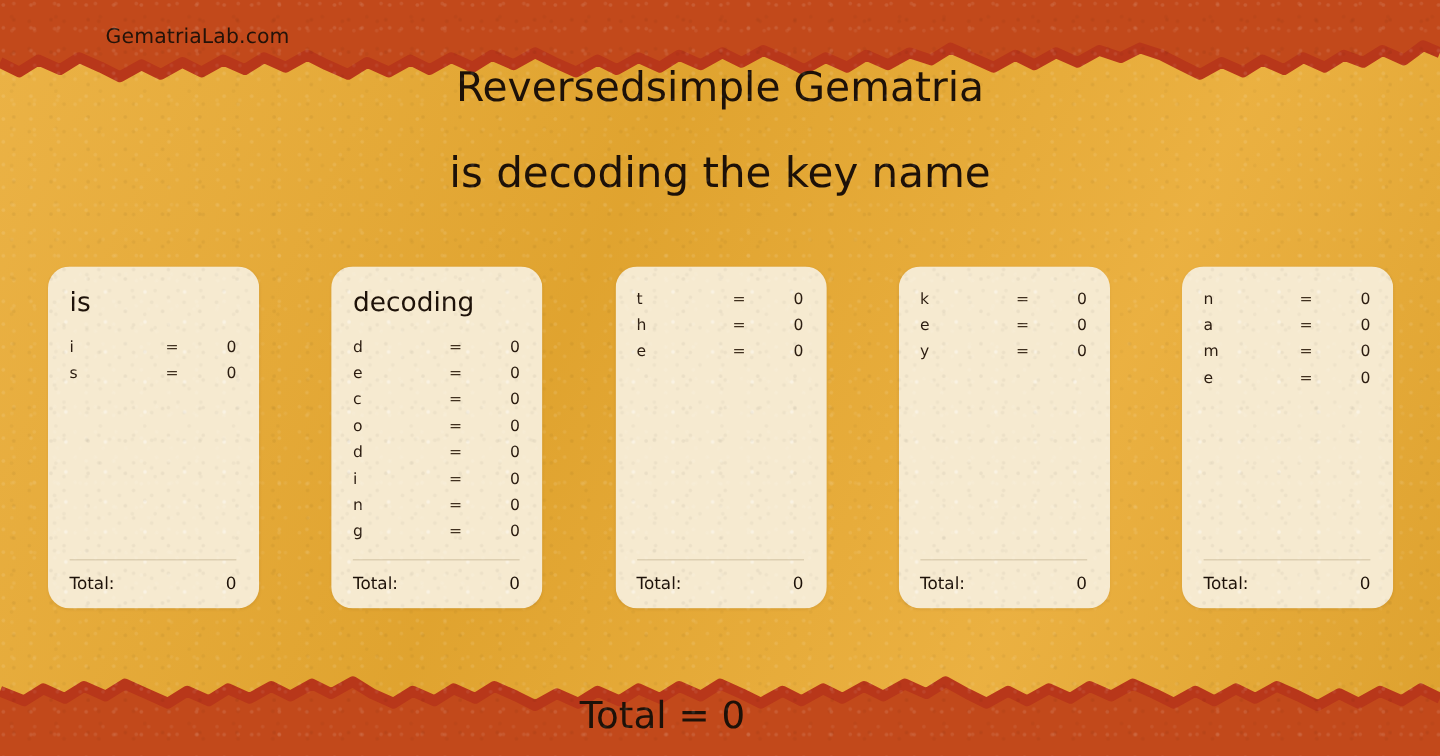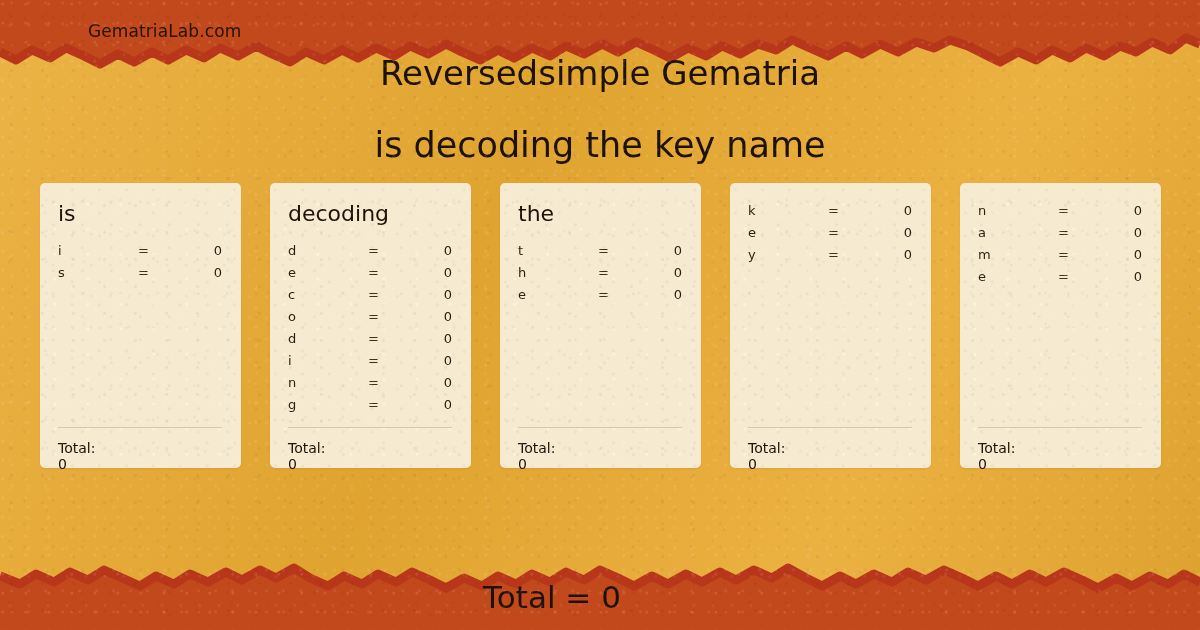--- a/index.html
+++ b/index.html
@@ -96,34 +96,35 @@
     top: 183px;
     left: 40px;
     width: 1121px;
     height: 285px;
     display: flex;
     justify-content: space-between;
     z-index: 12;
   }
 
   .card {
-    width: 201px;
+    width: 176px;
     height: 285px;
     background: #f6ead0;
-    border-radius: 5px;
+    border-radius: 18px;
     padding: 20px 19px 0 18px;
     position: relative;
     display: flex;
     flex-direction: column;
     background-image:
       radial-gradient(circle at 20% 30%, rgba(0,0,0,.035) 0 1px, transparent 2px),
       radial-gradient(circle at 70% 65%, rgba(0,0,0,.03) 0 1px, transparent 2px),
       radial-gradient(circle at 45% 85%, rgba(255,255,255,.4) 0 1px, transparent 2px);
     background-size: 27px 23px, 19px 31px, 33px 25px;
     box-shadow: 0 1px 2px rgba(120,70,10,.10);
+    margin-top: 39px;
   }
 
   .card-title {
     font-size: 22px;
     color: #1d1108;
     line-height: 1;
     margin-bottom: 18px;
     white-space: nowrap;
     overflow: hidden;
   }
@@ -147,21 +148,20 @@
     margin: 0 0 0 0;
   }
 
   .total-row {
     display: flex;
     align-items: baseline;
     height: 40px;
     padding-top: 12px;
     font-size: 14px;
     color: #1d1108;
-    flex-direction: column;
   }
   .total-label { flex: 1 1 auto; }
   .total-value { flex: 0 0 auto; text-align: right; }
 </style>
 </head>
 <body>
 
 <div class="body-bg"></div>
 
 <div class="band band-top">
@@ -243,21 +243,20 @@
           <span class="letter-val">0</span>
         </div>
       </div>
       <div class="divider"></div>
       <div class="total-row">
         <span class="total-label">Total:</span>
         <span class="total-value">0</span>
       </div>
     </div>
     <div class="card">
-      <div class="card-title">the</div>
       <div class="letters">
         <div class="letter-row">
           <span class="letter-char">t</span>
           <span class="letter-eq">=</span>
           <span class="letter-val">0</span>
         </div>
         <div class="letter-row">
           <span class="letter-char">h</span>
           <span class="letter-eq">=</span>
           <span class="letter-val">0</span>

